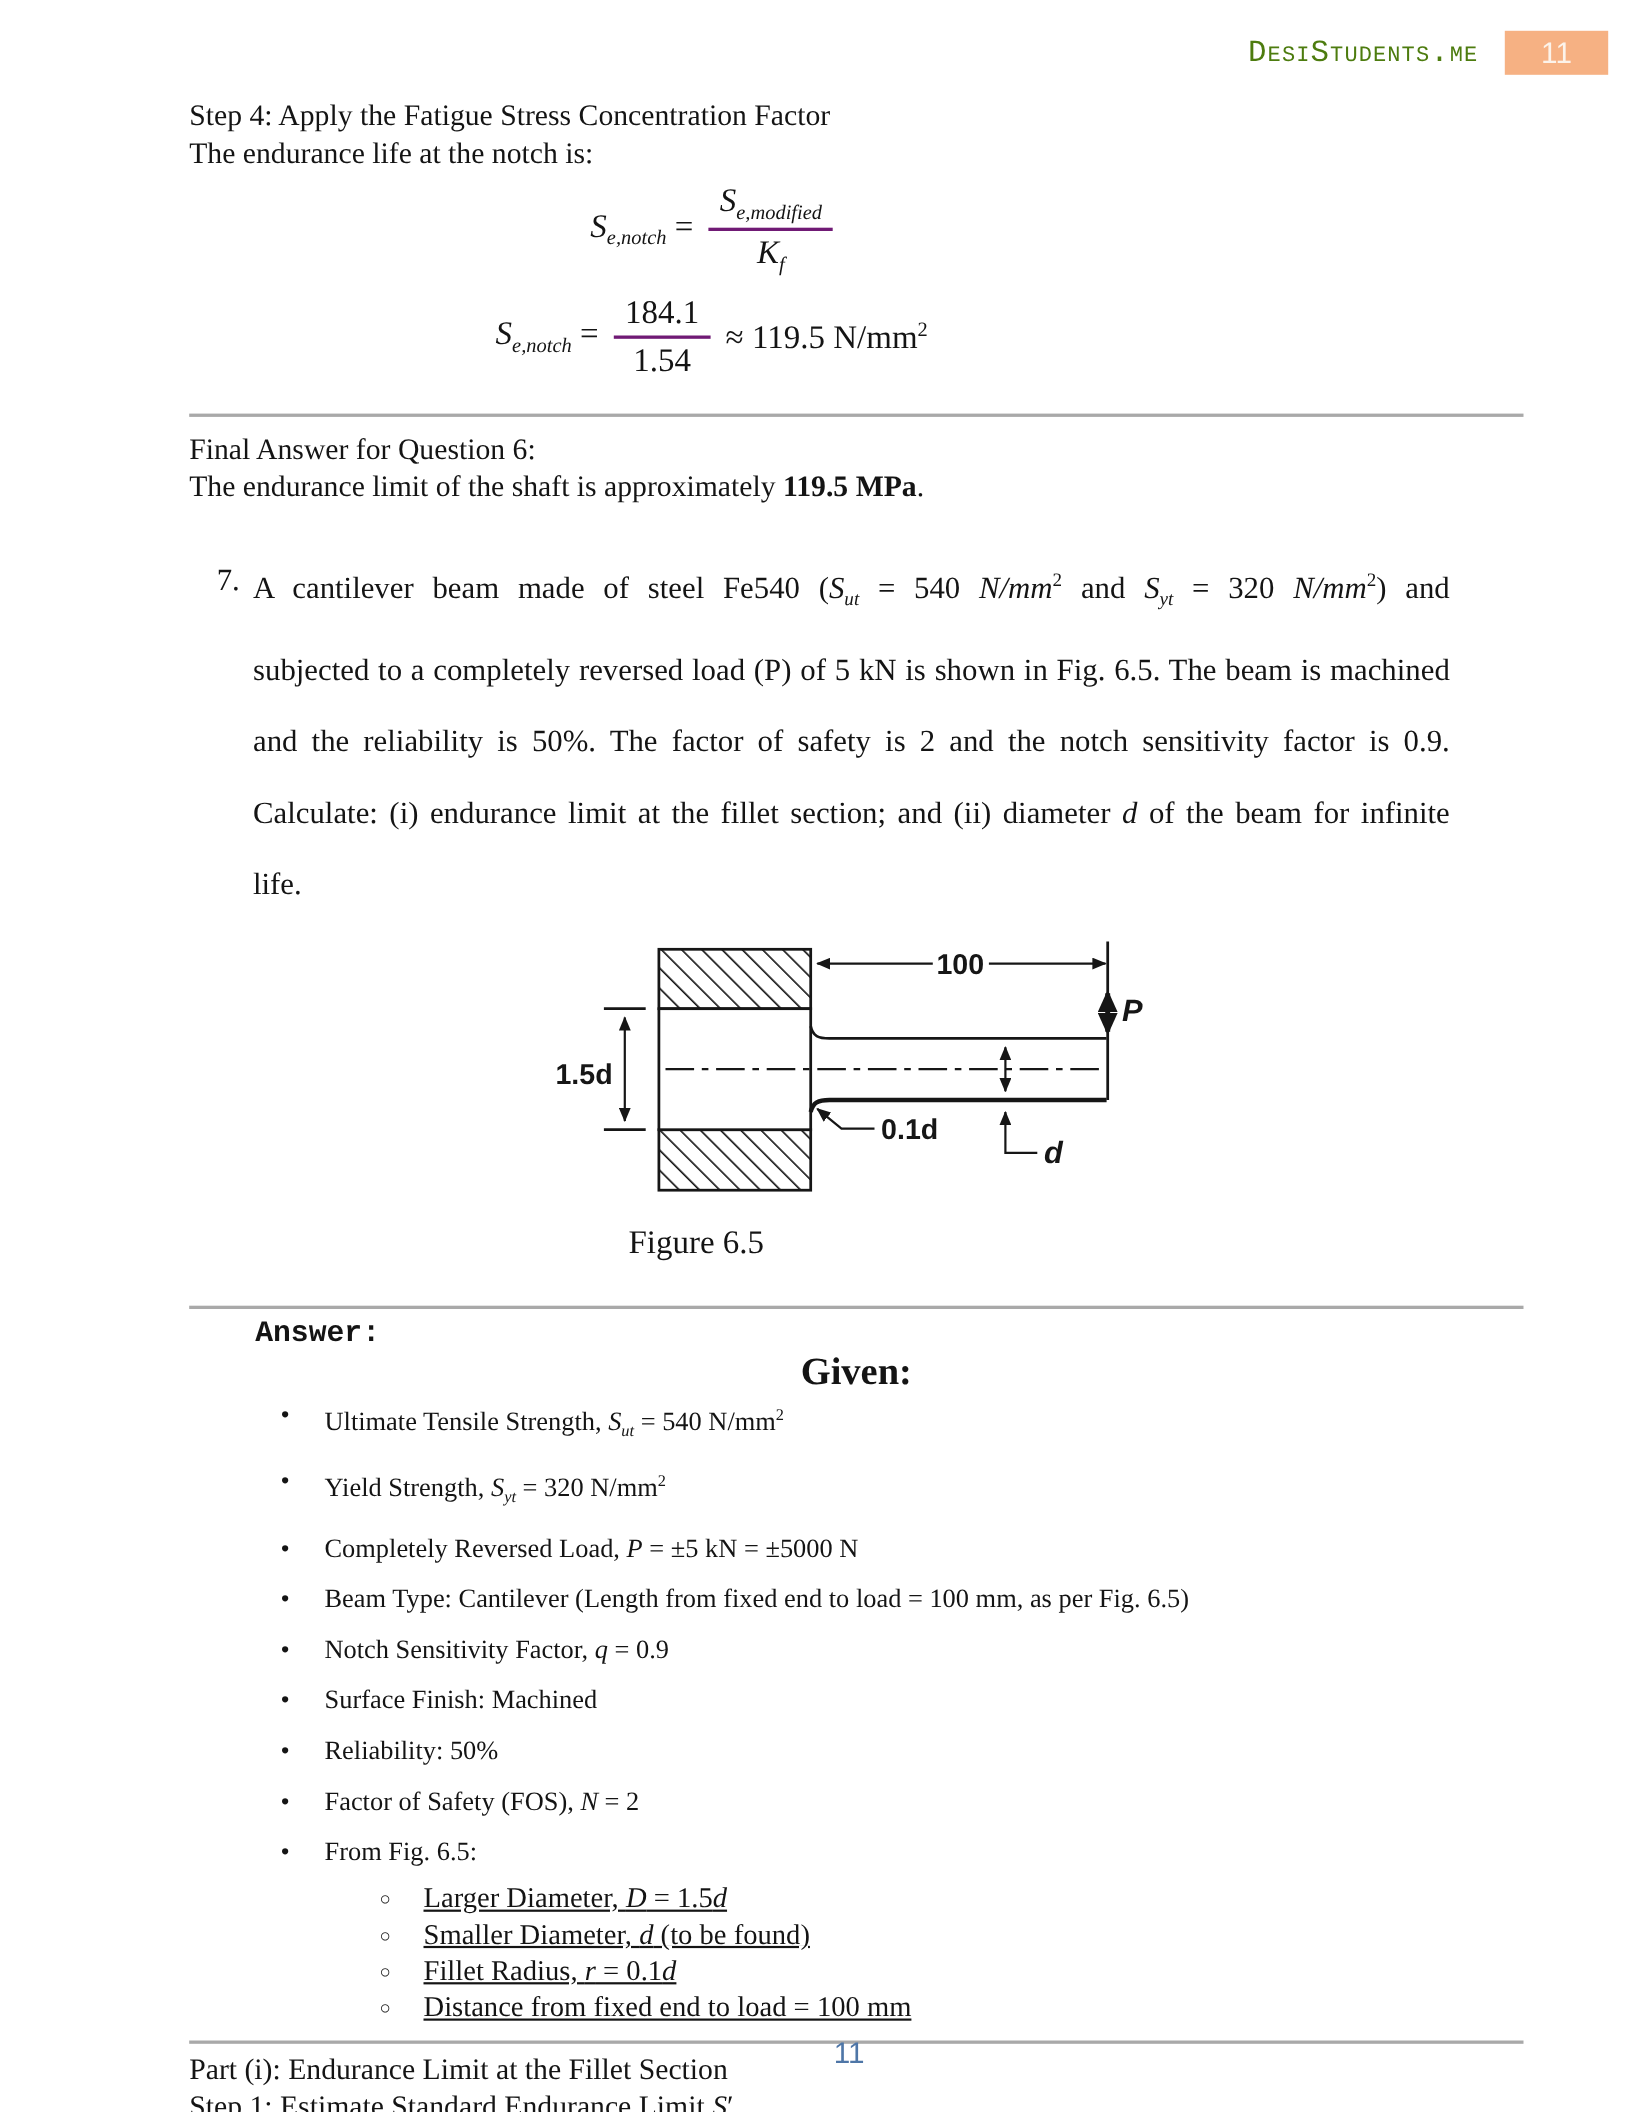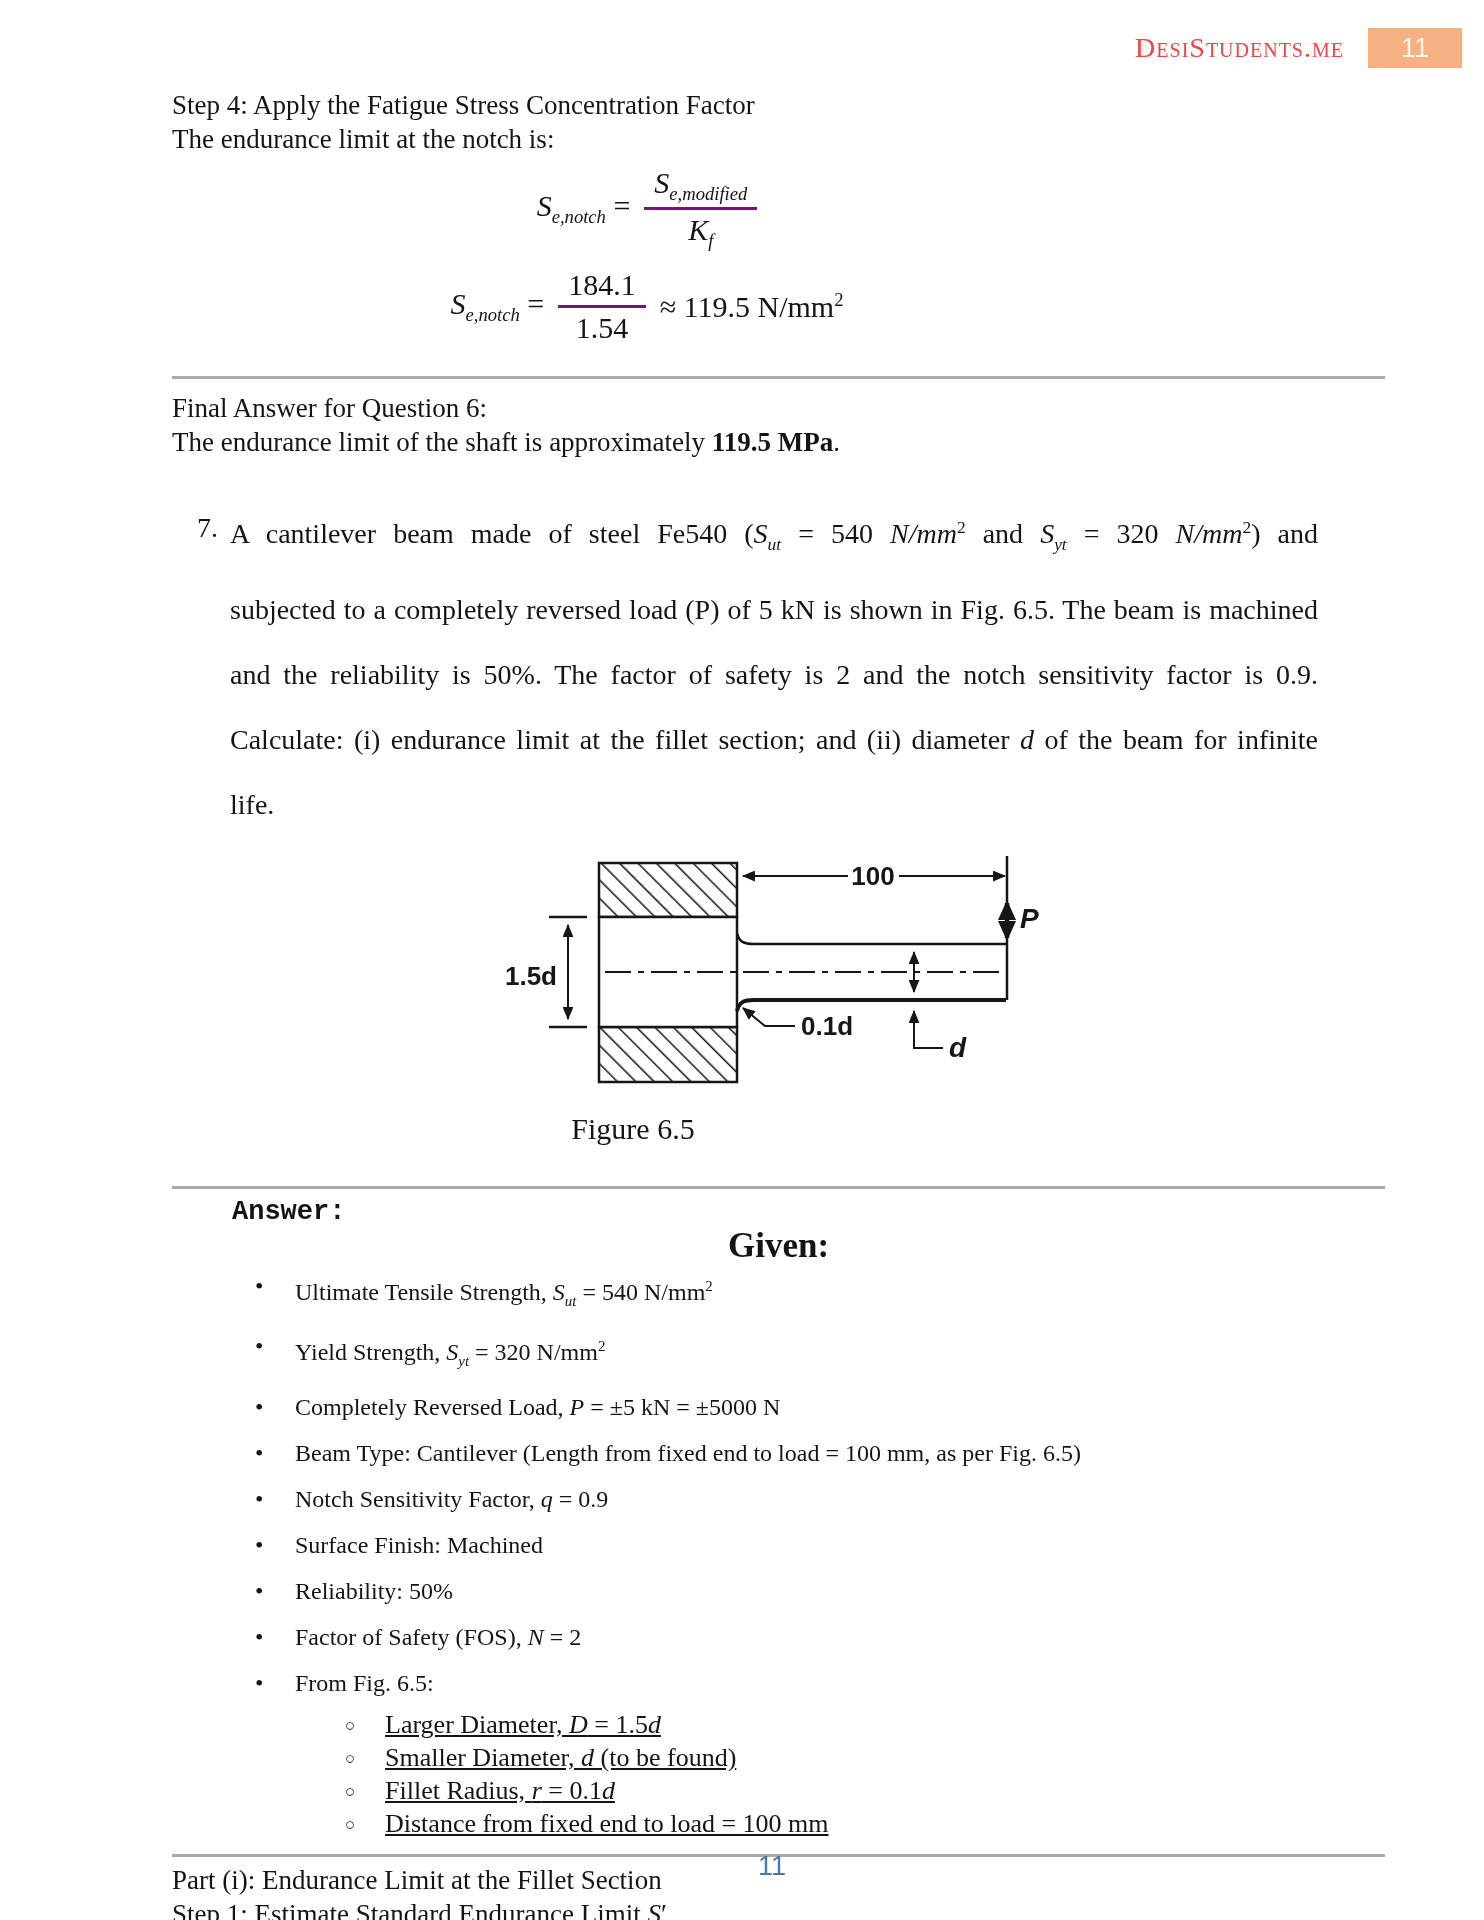--- a/index.html
+++ b/index.html
@@ -10,22 +10,22 @@
   }
   .content{padding:0 99px 0 172px;}
   i{font-style:italic;}
   sub{font-size:0.62em;font-style:italic;}
   sup{font-size:0.62em;font-style:normal;}
   .hrule{border:none;border-top:3px solid #a9a9a9;height:0;}
   .hd{font-weight:normal;font-size:27px;line-height:34px;}
   .bodyline{font-size:27px;line-height:34px;}
   
   .hdr{position:absolute;top:28px;right:22px;display:flex;align-items:center;gap:24px;}
-  .site{font-family:Liberation Serif, serif;font-variant:small-caps;
-        font-size:28px;color:#ef4444;letter-spacing:1px;}
+  .site{font-family:Liberation Mono, monospace;font-variant:small-caps;
+        font-size:28px;color:#4d7c0f;letter-spacing:1px;}
   .badge{width:94px;height:40px;background:#f6b183;color:#fcf3ea;
          display:flex;align-items:center;justify-content:center;
          font-family:"Liberation Sans",sans-serif;font-size:27px;}
   
   .eqwrap{width:950px;display:flex;justify-content:center;align-items:center;
           gap:14px;font-size:30px;}
   .frac{display:inline-flex;flex-direction:column;text-align:center;line-height:1.15;}
   .frac .num{padding:0 10px 3px;border-bottom:3px solid #701a75;}
   .frac .den{padding-top:3px;}
   .eqline{width:100%;text-align:center;font-size:29px;line-height:44px;}
@@ -60,21 +60,21 @@
 <div class="page">
 
   <div class="hdr">
     <span class="site">DesiStudents.me</span>
     <span class="badge">11</span>
   </div>
 
   <div class="content">
 
     <div class="hd" style="margin-top:88px;">Step 4: Apply the Fatigue Stress Concentration Factor</div>
-    <div class="bodyline">The endurance limit at the notch is:</div>
+    <div class="bodyline">The endurance life at the notch is:</div>
 
     <div class="eqwrap" style="margin-top:10px;">
       <span><i>S</i><sub>e,notch</sub> =</span>
       <span class="frac">
         <span class="num"><i>S</i><sub>e,modified</sub></span>
         <span class="den"><i>K</i><sub>f</sub></span>
       </span>
     </div>
 
     <div class="eqwrap" style="margin-top:16px;">

